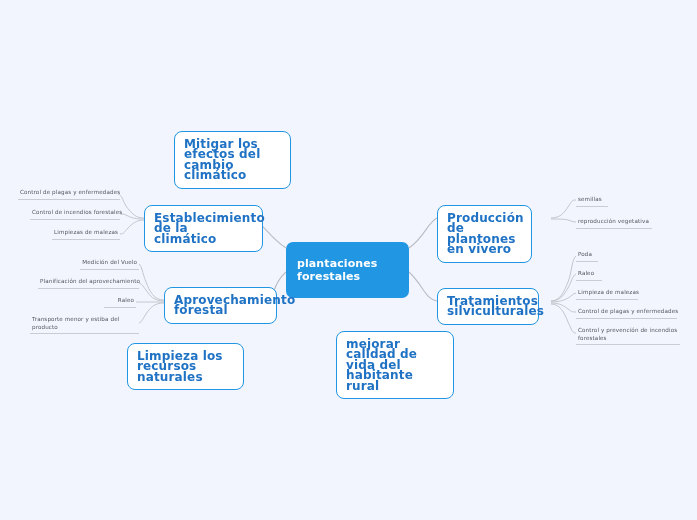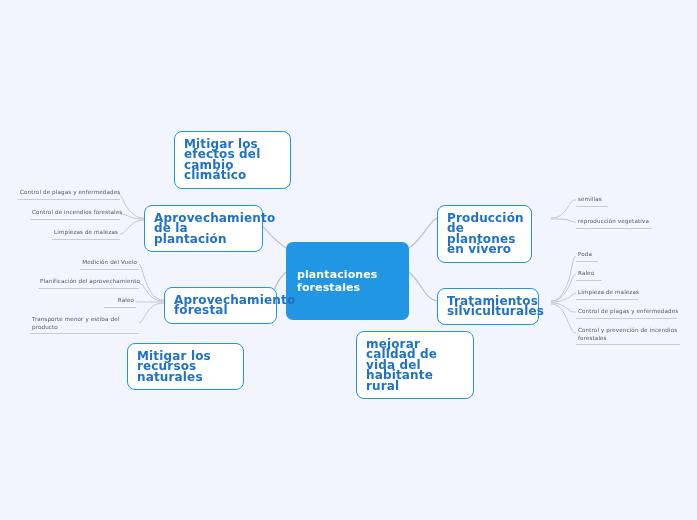--- a/index.html
+++ b/index.html
@@ -18,21 +18,21 @@
   .node{position:absolute;box-sizing:border-box;}
 
   
   .central{
     background:#2196e3;
     border-radius:7px;
     color:#ffffff;
     font-weight:bold;
     font-size:11px;
     line-height:13px;
-    padding:26px 11px;
+    padding:15px 11px;
     letter-spacing:.1px;
   }
   
   .topic{
     background:#ffffff;
     border:1.6px solid #2196e3;
     border-radius:8px;
     color:#1f72c4;
     font-weight:bold;
     font-size:12px;
@@ -86,21 +86,21 @@
     <path class="thin" d="M551,302 C560,302 564,300 568,298 C572,296 572,294 576,293"></path>
     <path class="thin" d="M551,303 C560,303 564,306 568,309 C572,312 572,312 576,312"></path>
     <path class="thin" d="M551,304 C560,304 564,312 568,322 C572,330 572,333 576,333"></path>
   </svg>
 
   <div class="node central" style="left:286px;top:242px;width:123px;">
     <span>plantaciones forestales</span>
   </div>
 
   <div class="node topic" style="left:144px;top:205px;width:119px;">
-    <span>Aprovechamiento de la plantación</span>
+    <span>Establecimiento de la climático</span>
   </div>
   <div class="node leaf l" style="left:18px;top:189px;width:102px;">
     <span>Control de plagas y enfermedades</span>
   </div>
   <div class="node leaf l" style="left:30px;top:209px;width:90px;">
     <span>Control de incendios forestales</span>
   </div>
   <div class="node leaf l" style="left:52px;top:229px;width:68px;">
     <span>Limpiezas de malezas</span>
   </div>
@@ -147,19 +147,19 @@
     <span>Control de plagas y enfermedades</span>
   </div>
   <div class="node leaf r wrap" style="left:576px;top:327px;width:104px;">
     <span>Control y prevención de incendios forestales</span>
   </div>
 
   <div class="node topic" style="left:174px;top:131px;width:117px;">
     <span>Mitigar los efectos del cambio climático</span>
   </div>
   <div class="node topic" style="left:127px;top:343px;width:117px;">
-    <span>Mitigar los recursos naturales</span>
+    <span>Limpieza los recursos naturales</span>
   </div>
-  <div class="node topic" style="left:356px;top:331px;width:118px;">
+  <div class="node topic" style="left:336px;top:331px;width:118px;">
     <span>mejorar calidad de vida del habitante rural</span>
   </div>
 
 </div>
 
 </body></html>

